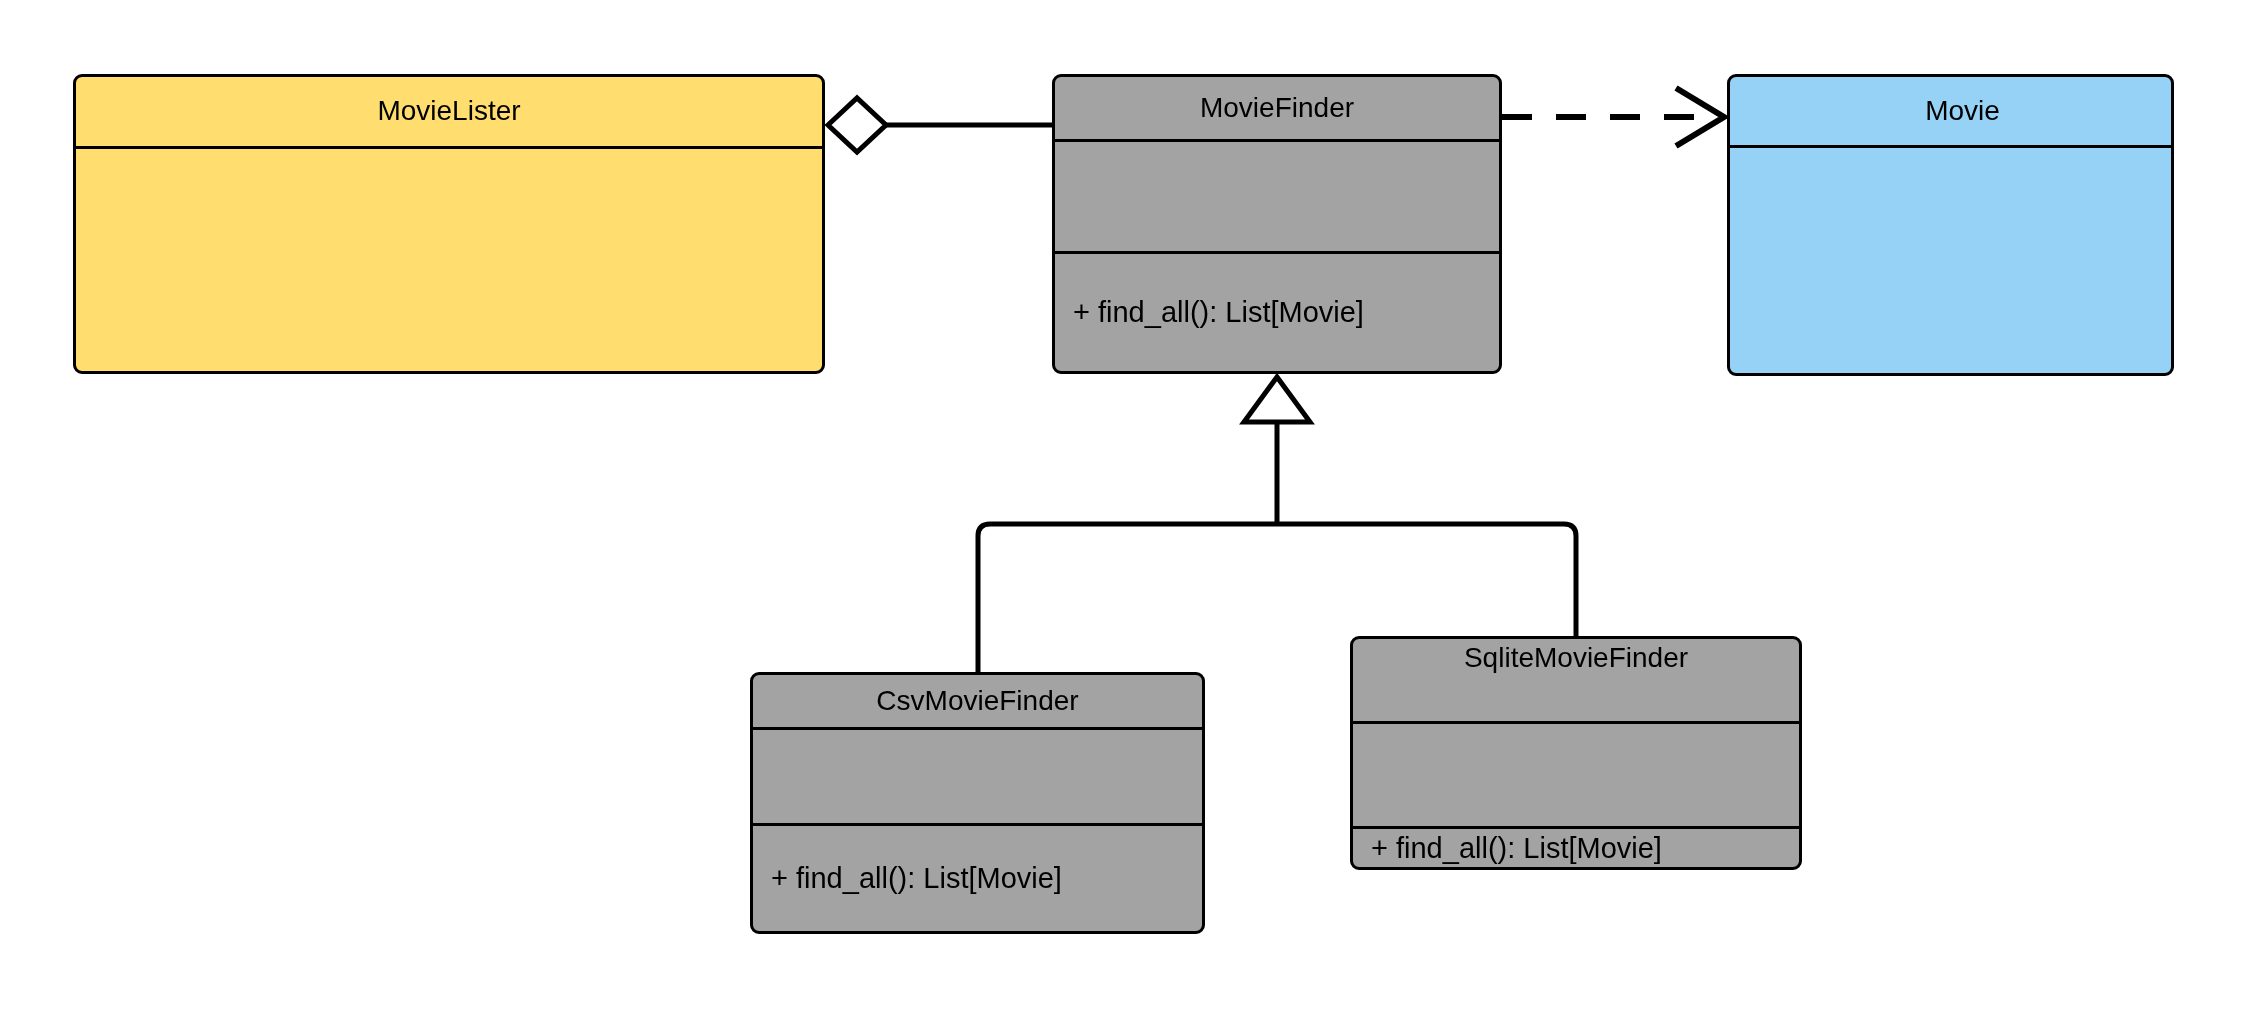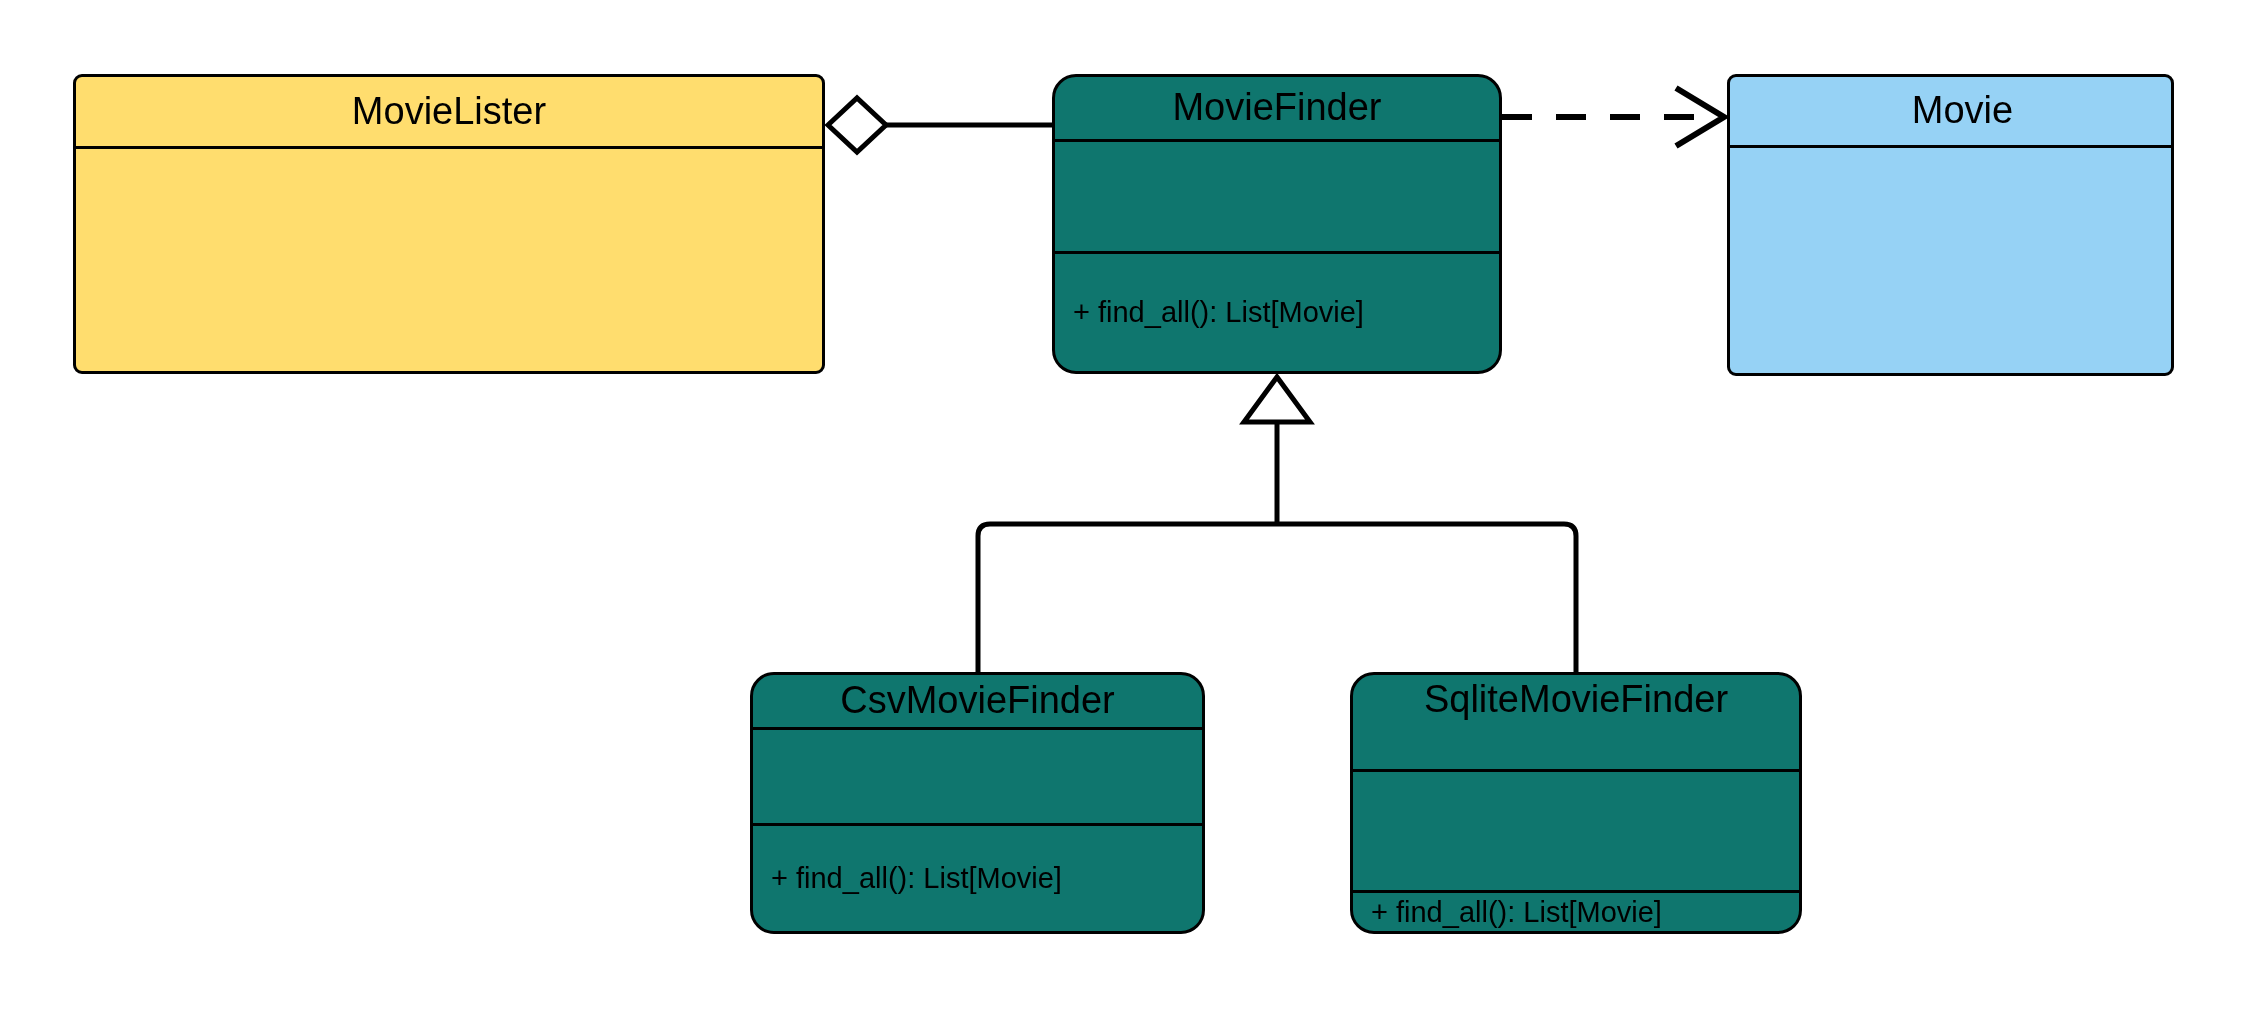--- a/index.html
+++ b/index.html
@@ -47,35 +47,35 @@
     align-items: center;
     justify-content: center;
   }
   .compartment.attrs-c,
   .compartment.ops-c {
     border-top: 3px solid #000000;
     justify-content: center;
     padding-left: 18px;
   }
   .class-name {
-    font-size: 38px;
+    font-size: 28px;
     color: #000000;
     line-height: 1.1;
     text-align: left;
     white-space: nowrap;
   }
   .member {
     font-size: 29px;
     color: #000000;
     line-height: 1.32;
     white-space: nowrap;
     text-align: left;
   }
   .fill-yellow { background: #ffdd6e; }
-  .fill-green  { background: #0f766e; border-radius: 24px; }
+  .fill-green  { background: #a3a3a3; }
   .fill-blue   { background: #96d2f5; }
 </style>
 </head>
 <body>
 
 <div id="canvas">
 
   <svg id="connectors" viewBox="0 0 2250 1011" xmlns="http://www.w3.org/2000/svg">
 
     <g>
@@ -122,21 +122,21 @@
   <div class="uml-class fill-green" style="left:750px; top:672px; width:455px; height:262px;">
     <div class="compartment name-c" style="height:52px;">
       <div class="class-name">CsvMovieFinder</div>
     </div>
     <div class="compartment attrs-c" style="height:96px;"></div>
     <div class="compartment ops-c" style="flex:1;">
       <div class="member">+ find_all(): List[Movie]</div>
     </div>
   </div>
 
-  <div class="uml-class fill-green" style="left:1350px; top:672px; width:452px; height:262px;gap:44px;">
+  <div class="uml-class fill-green" style="left:1350px; top:636px; width:452px; height:234px;gap:44px;">
     <div class="compartment name-c" style="height:62px;">
       <div class="class-name">SqliteMovieFinder</div>
     </div>
     <div class="compartment attrs-c" style="height:96px;"></div>
     <div class="compartment ops-c" style="flex:1;">
       <div class="member">+ find_all(): List[Movie]</div>
     </div>
   </div>
 
 </div>

